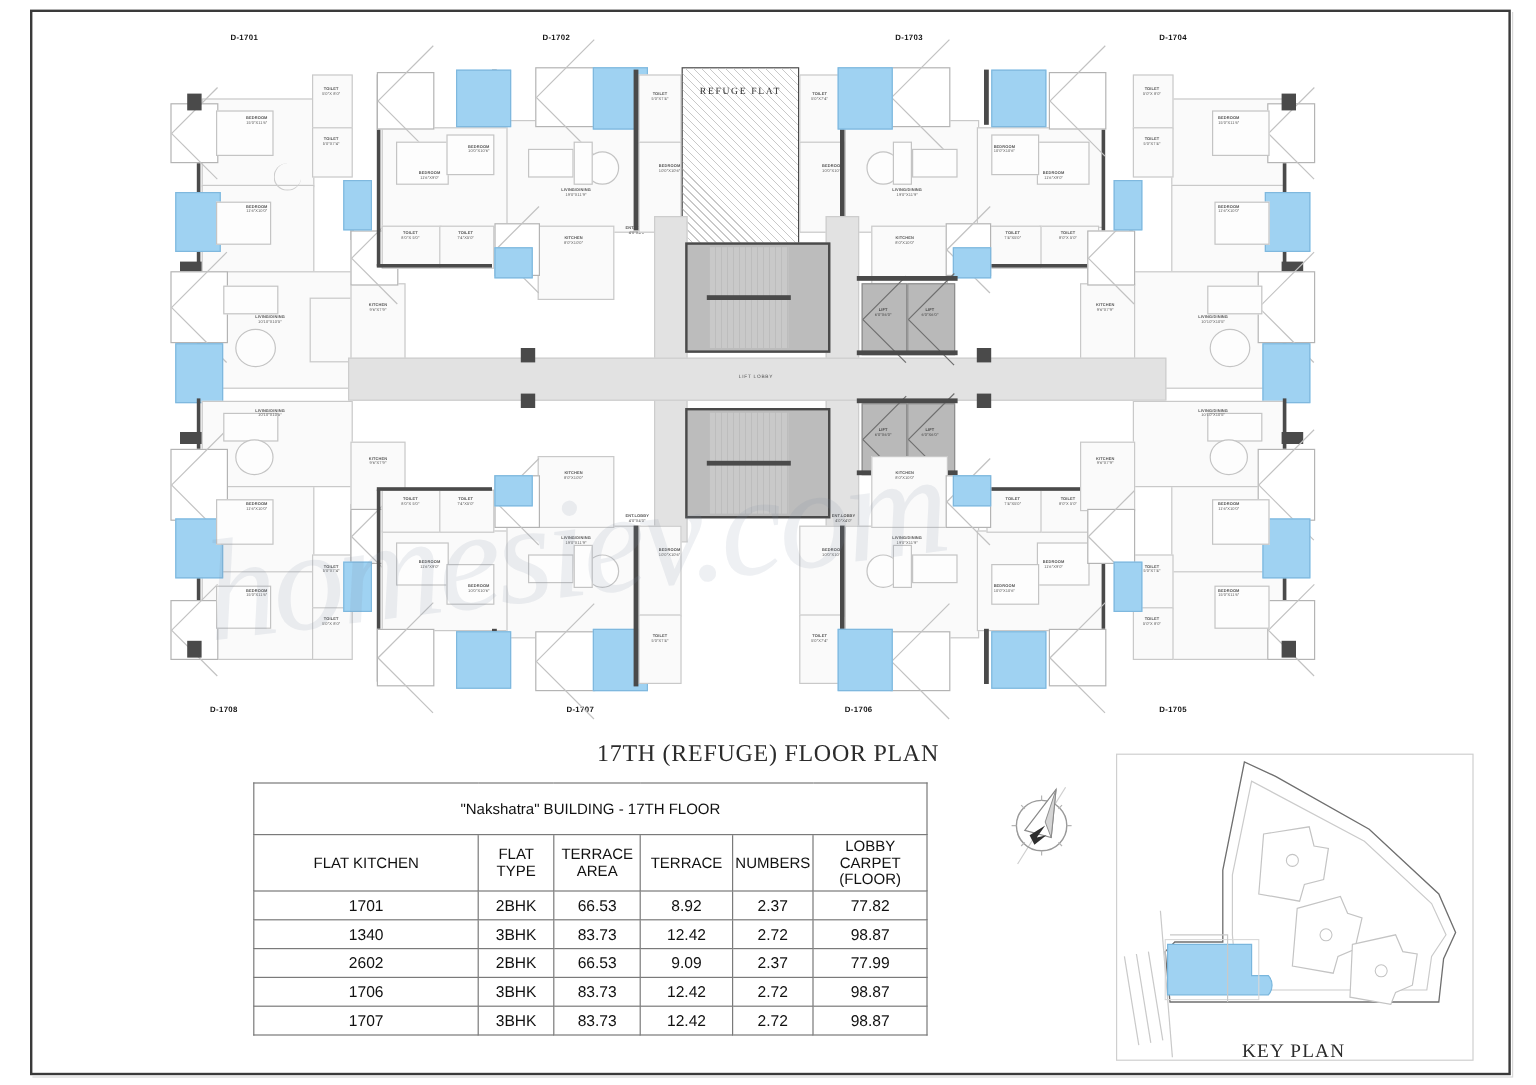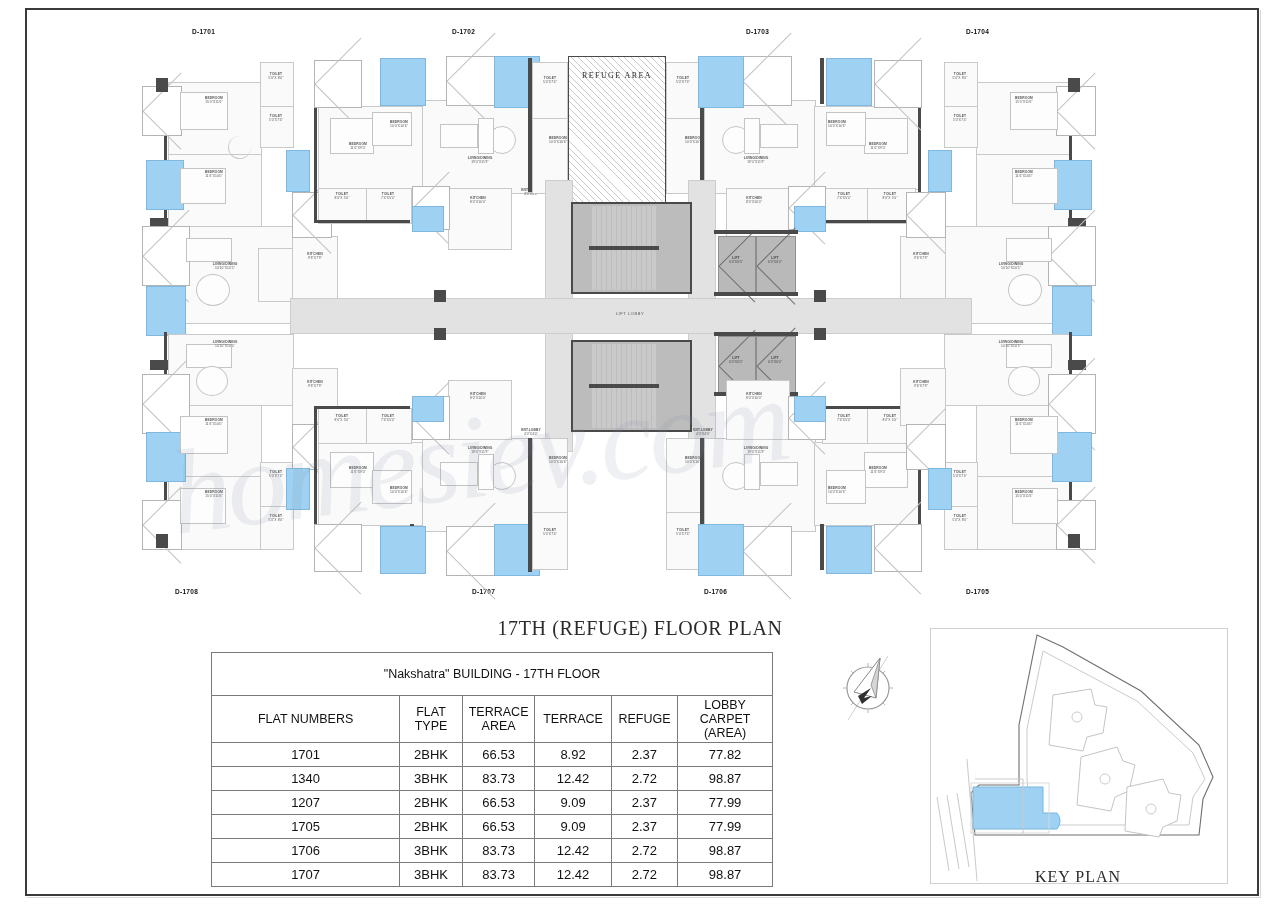--- a/index.html
+++ b/index.html
@@ -160,21 +160,21 @@
       <div class="room" style="left:532px;top:62px;width:34px;height:56px;"></div>
       <div class="rlabel" style="left:532px;top:76px;width:36px;">
         <b>TOILET</b><span>5'0"X7'4"</span></div>
       <div class="room" style="left:532px;top:118px;width:34px;height:74px;"></div>
       <div class="rlabel" style="left:528px;top:136px;width:60px;">
         <b>BEDROOM</b><span>10'0"X10'6"</span></div>
       <div class="wall" style="left:528px;top:58px;width:4px;height:134px;"></div>
     </div>
 
     <div class="refuge" style="left:568px;top:56px;width:96px;height:170px;">
-      <div class="refugetxt">REFUGE AREA</div>
+      <div class="refugetxt">REFUGE FLAT</div>
     </div>
 
     <div>
       <div class="room" style="left:666px;top:62px;width:34px;height:56px;"></div>
       <div class="rlabel" style="left:664px;top:76px;width:38px;">
         <b>TOILET</b><span>5'0"X7'4"</span></div>
       <div class="room" style="left:666px;top:118px;width:36px;height:74px;"></div>
       <div class="rlabel" style="left:664px;top:136px;width:60px;">
         <b>BEDROOM</b><span>10'0"X10'6"</span></div>
       <div class="wall" style="left:700px;top:58px;width:4px;height:134px;"></div>
@@ -455,60 +455,52 @@
   <div id="plantitle">17TH (REFUGE) FLOOR  PLAN</div>
 
   <div id="tblwrap">
     <table>
       <thead>
         <tr>
             <th class="tcap" colspan="6">"Nakshatra"  BUILDING - 17TH FLOOR</th>
           </tr>
         <tr>
           <th class="c-flat">
-            <span>FLAT NUMBERS</span></th>
+            <span>FLAT KITCHEN</span></th>
           <th class="c-type">
             <span>FLAT TYPE</span></th>
           <th class="c-carp">
             <span>TERRACE</span><br><span>AREA</span></th>
           <th class="c-terr">
             <span>TERRACE</span></th>
           <th class="c-util">
-            <span>REFUGE</span></th>
+            <span>NUMBERS</span></th>
           <th class="c-tot">
-            <span>LOBBY CARPET</span><br><span>(AREA)</span></th>
+            <span>LOBBY CARPET</span><br><span>(FLOOR)</span></th>
         </tr>
       </thead>
       <tbody>
         <tr>
           <td>1701</td>
           <td>2BHK</td>
           <td>66.53</td>
           <td>8.92</td>
           <td>2.37</td>
           <td>77.82</td>
         </tr>
         <tr>
           <td>1340</td>
           <td>3BHK</td>
           <td>83.73</td>
           <td>12.42</td>
           <td>2.72</td>
           <td>98.87</td>
         </tr>
         <tr>
-          <td>1207</td>
-          <td>2BHK</td>
-          <td>66.53</td>
-          <td>9.09</td>
-          <td>2.37</td>
-          <td>77.99</td>
-        </tr>
-        <tr>
-          <td>1705</td>
+          <td>2602</td>
           <td>2BHK</td>
           <td>66.53</td>
           <td>9.09</td>
           <td>2.37</td>
           <td>77.99</td>
         </tr>
         <tr>
           <td>1706</td>
           <td>3BHK</td>
           <td>83.73</td>

